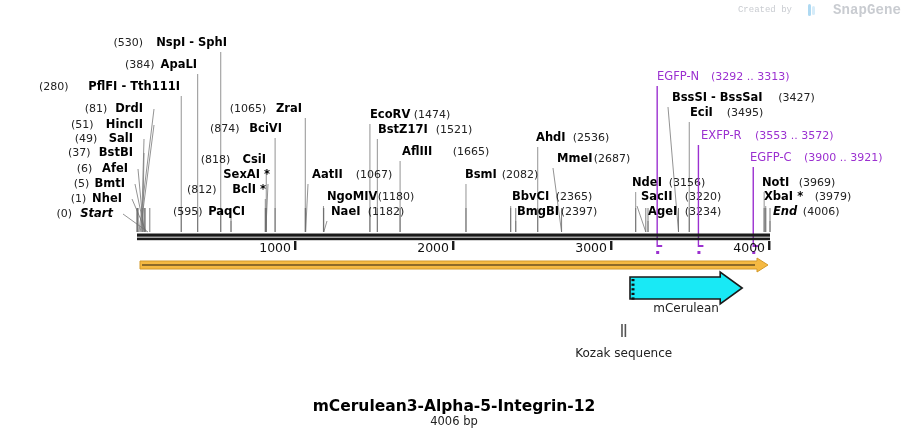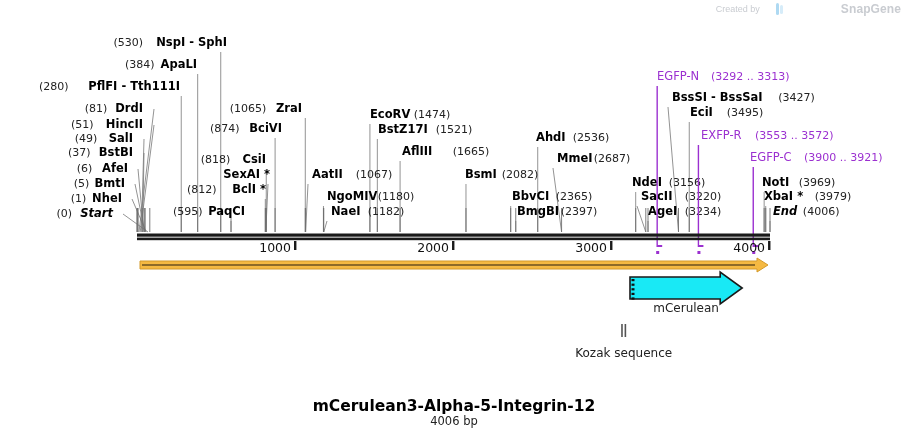--- a/index.html
+++ b/index.html
@@ -3,26 +3,26 @@
 <meta charset="utf-8">
 <style>
   html,body{margin:0;padding:0;}
   body{
     width:909px;height:436px;background:#ffffff;overflow:hidden;position:relative;
     font-family:"DejaVu Sans","Liberation Sans",sans-serif;
     -webkit-font-smoothing:antialiased;
   }
   #map{position:absolute;left:0;top:0;width:909px;height:436px;}
   .wm{position:absolute;right:8px;top:2px;display:flex;align-items:center;gap:16px;
-      font-size:9px;color:#c9ccd1;font-family:Liberation Sans, sans-serif;}
+      font-size:9px;color:#c9ccd1;font-family:Liberation Mono, monospace;}
   .wm-logo{width:9px;height:12px;position:relative;}
   .wm-logo i{position:absolute;top:0;width:3px;height:12px;border-radius:1.5px;background:#bfe2f5;}
   .wm-logo i:nth-child(1){left:0;background:#aed9f2;}
   .wm-logo i:nth-child(2){left:4px;height:9px;top:2px;background:#d6ecf9;}
-  .wm-name{color:#c9ccd1;font-weight:600;font-size:12px;letter-spacing:.1px;margin-left:40px;}
+  .wm-name{color:#c9ccd1;font-weight:600;font-size:14px;letter-spacing:.1px;}
 </style>
 </head>
 <body>
 
 <div class="wm">
   <span>Created by</span>
   <span class="wm-logo">
       <i></i>
       <i></i>
     </span>

